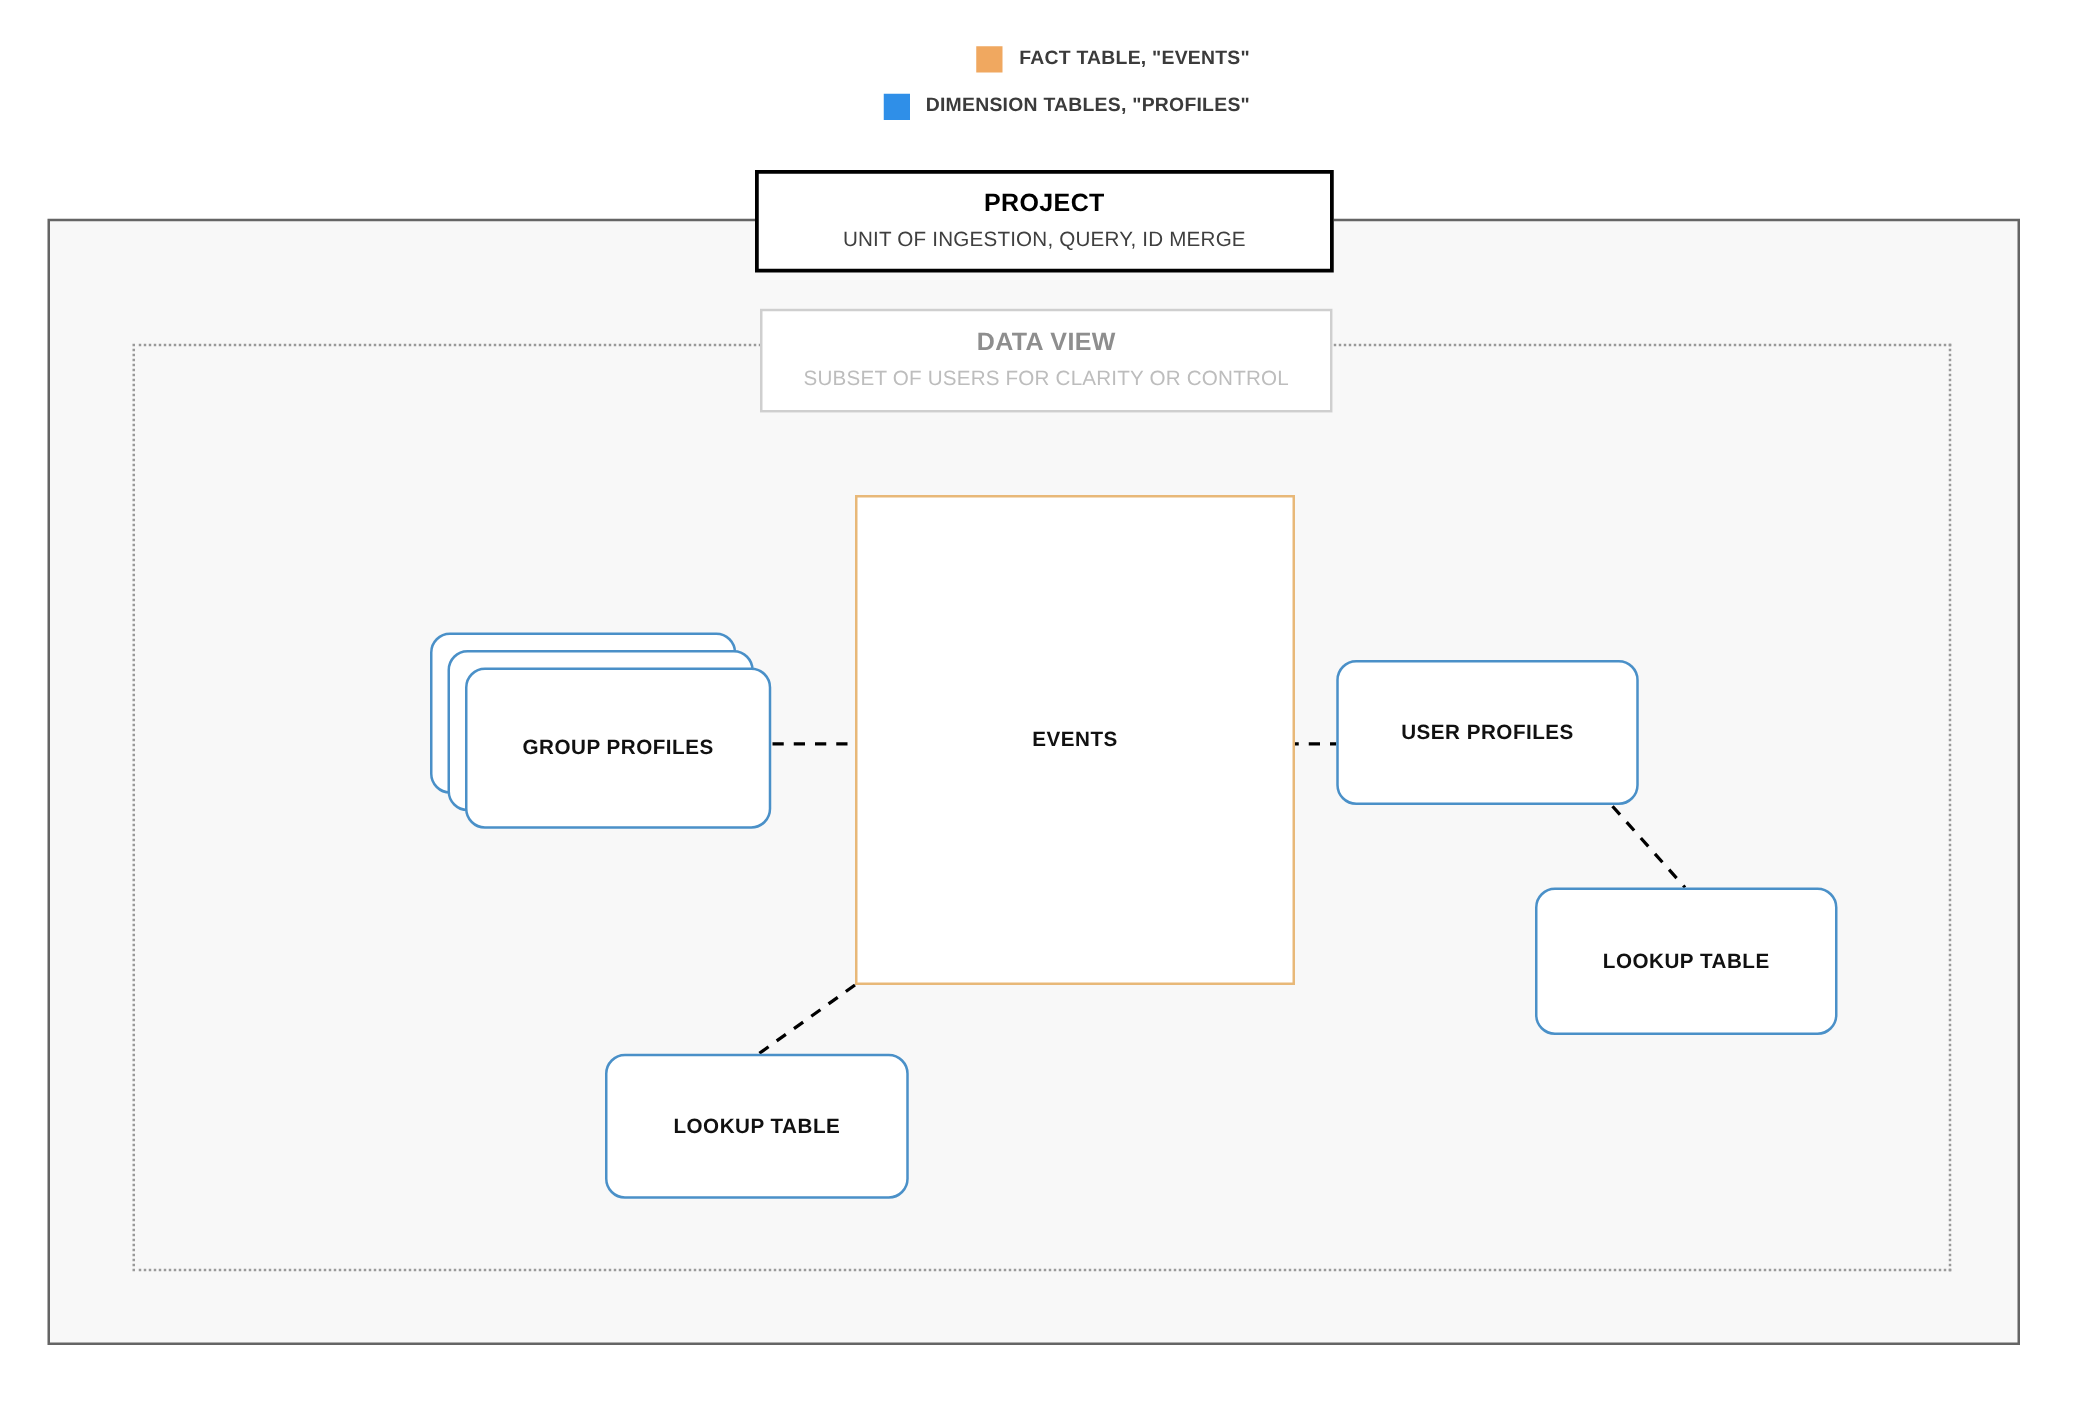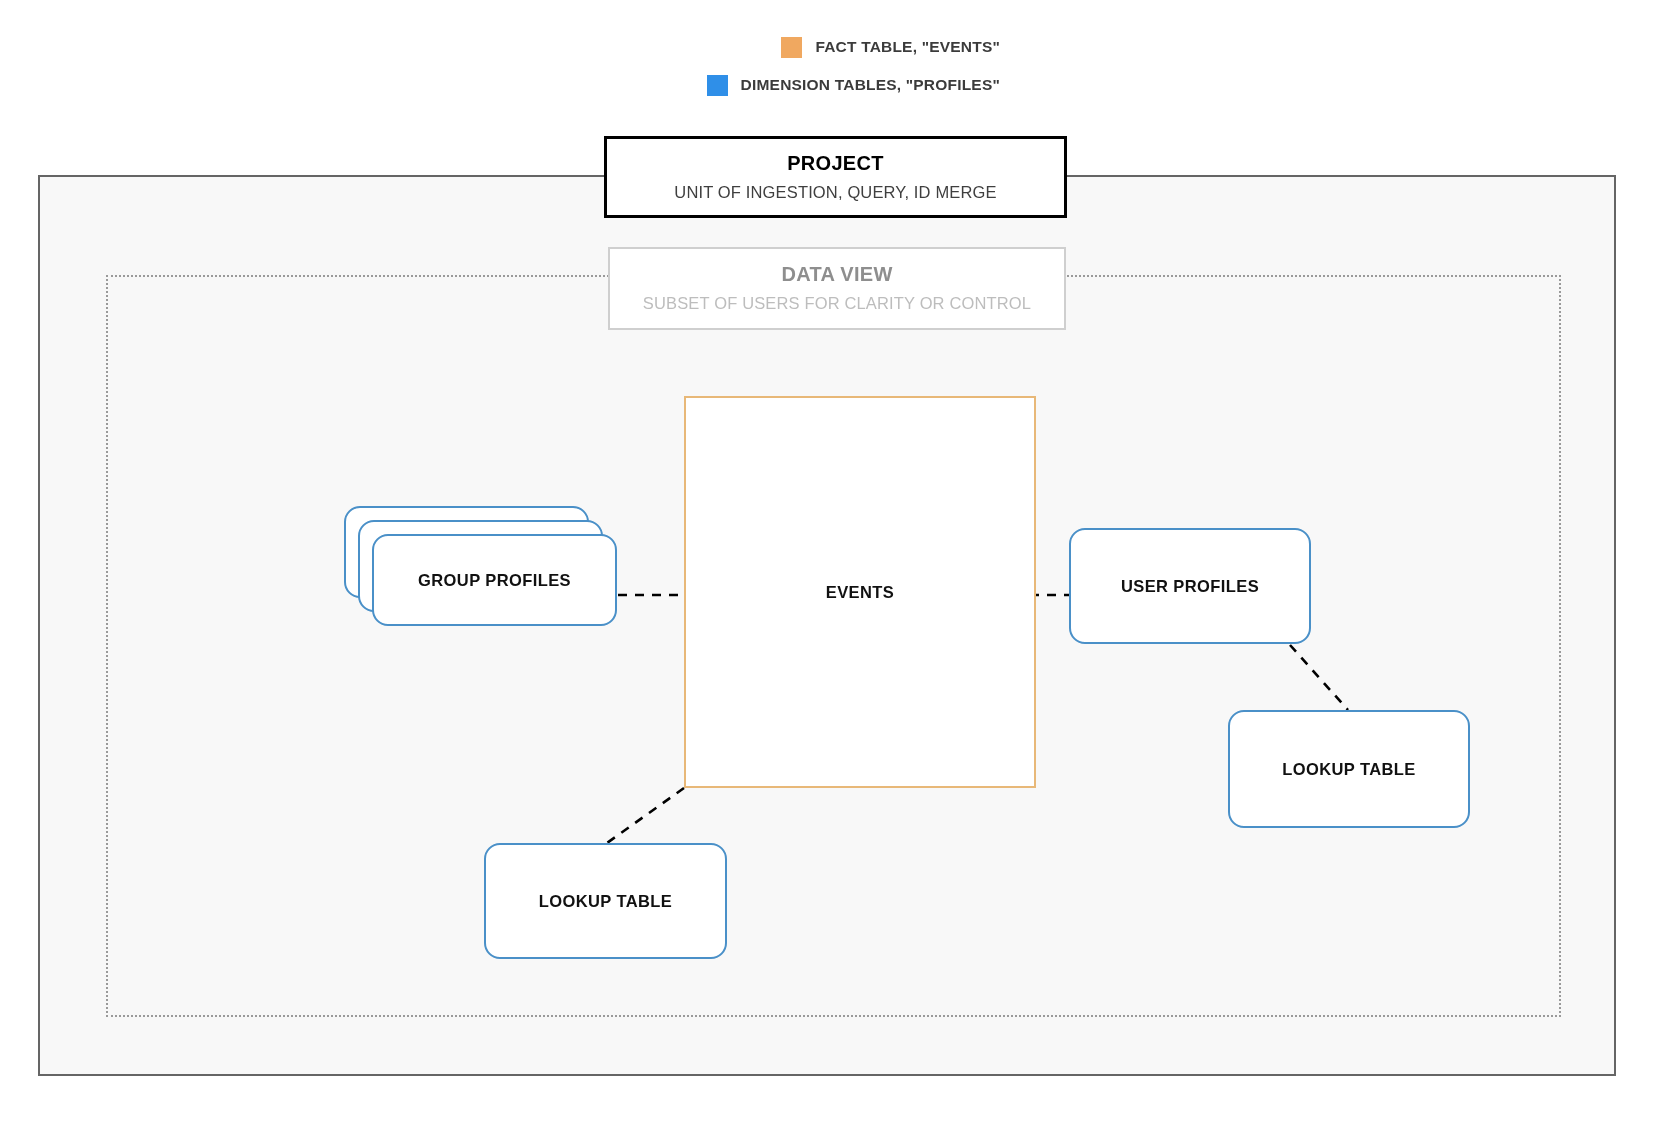--- a/index.html
+++ b/index.html
@@ -161,21 +161,21 @@
     position: absolute;
     left: 344px;
     top: 506px;
     width: 274px;
     height: 150px;
   }
   .stack .card {
     left: 0;
     top: 0;
     width: 245px;
-    height: 92px;
+    height: 129px;
   }
   .stack .card.layer-0 { transform: translate(0px, 0px); z-index: 1; }
   .stack .card.layer-1 { transform: translate(14px, 14px); z-index: 2; }
   .stack .card.layer-2 { transform: translate(28px, 28px); z-index: 3; }
 
   .user-profiles {
     left: 1069px;
     top: 528px;
     width: 242px;
     height: 116px;

